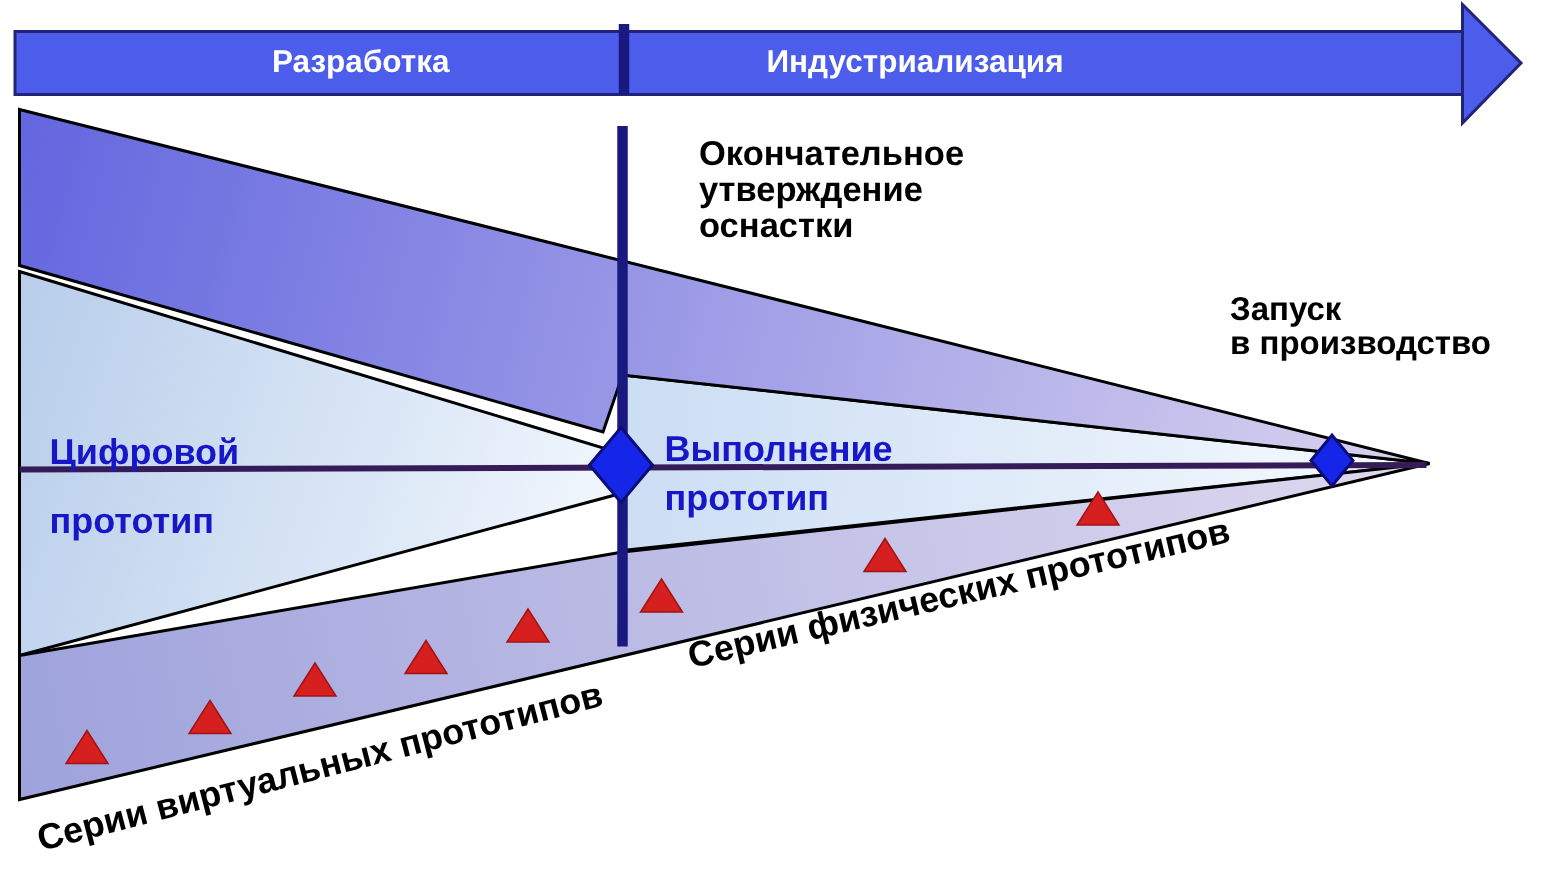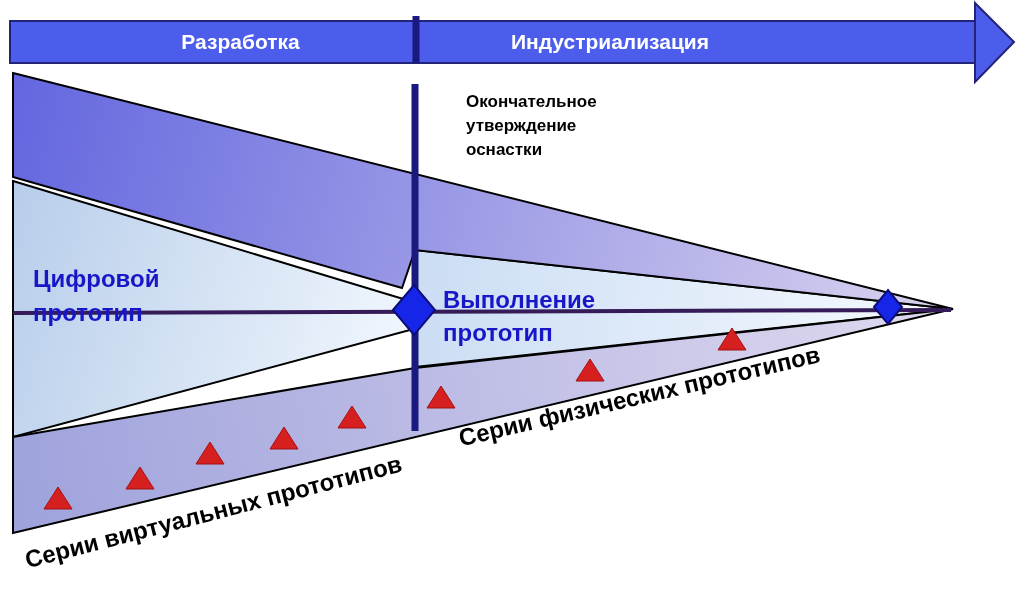--- a/index.html
+++ b/index.html
@@ -10,41 +10,41 @@
     font-family:"Liberation Sans", sans-serif;
     overflow:hidden;
   }
   .stage svg{position:absolute;left:0;top:0;}
   .lbl{
     position:absolute;
     font-weight:bold;
     color:#000000;
     white-space:pre-line;
     line-height:24px;
-    font-size:17px;
+    font-size:23px;
     letter-spacing:0px;
   }
   .lbl-blue{color:#1717C8;}
   .arrow-lbl{
     position:absolute;
     display:flex;align-items:center;justify-content:center;
     color:#ffffff;font-weight:bold;font-size:21px;
     height:42px;top:21px;white-space:nowrap;
   }
   .rot{
     position:absolute;
     font-weight:bold;font-size:24px;color:#000;
     white-space:nowrap;
     transform-origin:0 0;
   }
   .rot-virtual{left:22px;top:547px;transform:rotate(-14.5deg);}
   .rot-physical{left:456px;top:425px;transform:rotate(-13.2deg);}
   .lbl-tooling{left:466px;top:90px;}
   .lbl-execution{left:206px;top:172px;line-height:26px;}
-  .lbl-digital{left:33px;top:262px;font-size:24px;line-height:34px;}
+  .lbl-digital{left:33px;top:279px;font-size:24px;line-height:46px;}
   .lbl-physical{left:443px;top:283px;font-size:24px;line-height:33px;}
   .lbl-launch{left:820px;top:194px;font-size:22px;line-height:23px;}
   .arrow-lbl-dev{left:10px;width:461px;}
   .arrow-lbl-ind{left:400px;width:420px;}
 </style>
 </head>
 <body>
 
 <div class="stage">
 
@@ -102,17 +102,19 @@
   <div class="arrow-lbl arrow-lbl-dev">Разработка</div>
   <div class="arrow-lbl arrow-lbl-ind">Индустриализация</div>
 
   <div class="lbl lbl-tooling">Окончательное
 утверждение
 оснастки</div>
   <div class="lbl lbl-blue lbl-digital">Цифровой
 прототип</div>
   <div class="lbl lbl-blue lbl-physical">Выполнение
 прототип</div>
+  <div class="lbl lbl-launch">Запуск
+в производство</div>
 
   <div class="rot rot-virtual">Серии виртуальных прототипов</div>
   <div class="rot rot-physical">Серии физических прототипов</div>
 
 </div>
 
 </body></html>

